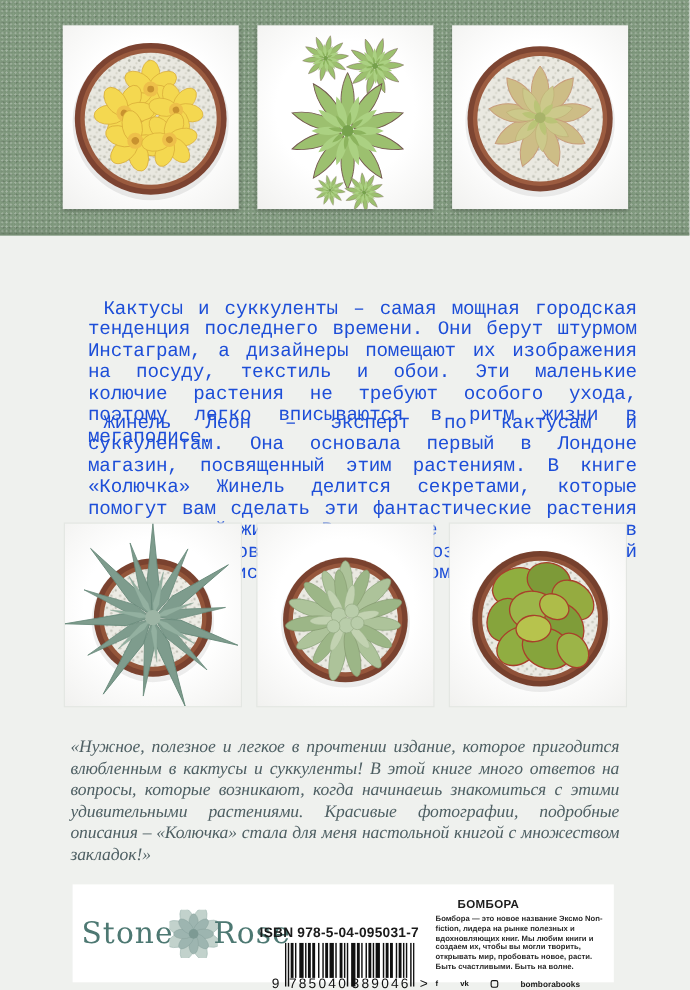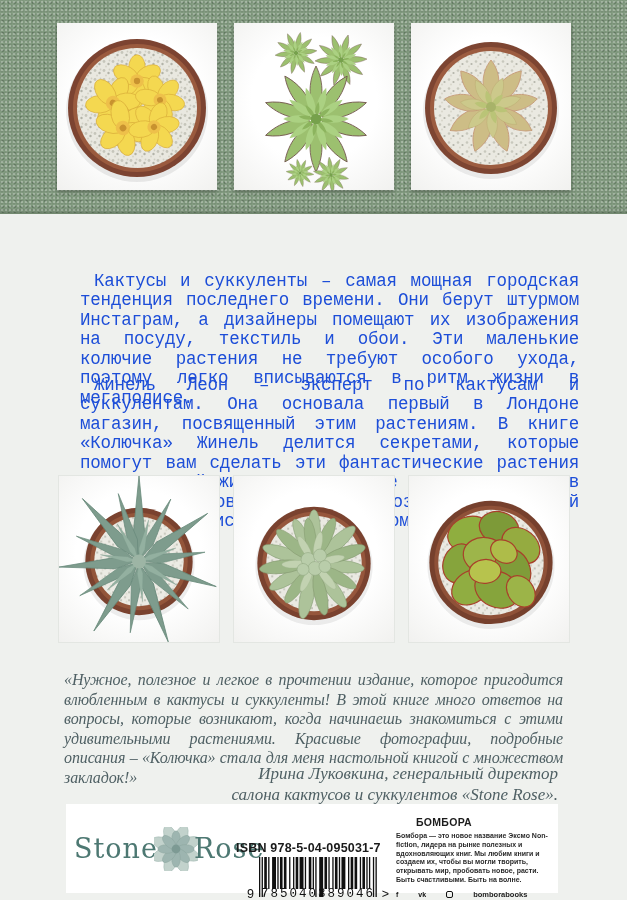--- a/index.html
+++ b/index.html
@@ -37,21 +37,21 @@
   .footer-bar{position:absolute;left:66px;top:804px;width:492px;height:89px;background:#ffffff;}
   .stone-rose{position:absolute;left:8px;top:0;height:89px;display:flex;align-items:center;
     color:#4d7872;font-family:"DejaVu Serif",serif;font-size:27px;letter-spacing:1px;}
   .stone-rose .rosette{width:44px;height:44px;margin:0 -4px;}
   .isbn-block{position:absolute;left:170px;top:9px;width:160px;text-align:left;
     font-family:"Liberation Sans",sans-serif;margin-top:28px;}
   .isbn-label{font-size:12.5px;font-weight:600;color:#1a1a1a;letter-spacing:.2px;}
   .barcode-area{position:relative;width:138px;height:50px;margin:2px auto 0 auto;}
   .barcode-svg{position:absolute;left:12px;top:0;width:118px;height:40px;}
   .bc-digits{position:absolute;left:14px;top:30px;width:114px;display:flex;justify-content:space-around;
-    font-size:12.5px;color:#111;letter-spacing:2px;font-family:Liberation Mono, monospace;}
+    font-size:12.5px;color:#111;letter-spacing:2px;font-family:Liberation Sans, sans-serif;}
   .bc-lead{position:absolute;left:0;top:30px;font-size:12.5px;color:#111;}
   .bc-tail{position:absolute;right:-4px;top:30px;font-size:12.5px;color:#111;}
   .publisher{position:absolute;left:330px;top:12px;width:154px;
     font-family:"Liberation Sans",sans-serif;color:#1c1c1c;}
   .pub-name{font-size:10.5px;font-weight:700;letter-spacing:.3px;padding-left:20px;}
   .pub-desc{margin-top:4px;font-size:7px;line-height:8.8px;font-weight:600;color:#2b2b2b;}
   .pub-social{margin-top:5px;display:flex;align-items:center;gap:20px;font-size:7.5px;font-weight:700;}
   .soc{display:inline-flex;align-items:center;justify-content:center;font-size:7px;font-weight:700;color:#111;}
   .soc.ig{width:7px;height:7px;border:1px solid #111;border-radius:2px;box-sizing:border-box;}
 </style>
@@ -323,22 +323,21 @@
           <ellipse cx="112" cy="116" rx="17" ry="13" transform="rotate(55 112 116)" fill="#9cb448"></ellipse>
           <ellipse cx="76" cy="96" rx="16" ry="12" transform="rotate(-5 76 96)" fill="#b7c34d"></ellipse>
           <ellipse cx="95" cy="76" rx="14" ry="11" transform="rotate(30 95 76)" fill="#aebc49"></ellipse>
         </g>
       </svg>
     </div>
   </div>
 
   <p class="quote">«Нужное, полезное и легкое в прочтении издание, которое пригодится влюбленным в кактусы и суккуленты! В этой книге много ответов на вопросы, которые возникают, когда начинаешь знакомиться с этими удивительными растениями. Красивые фотографии, подробные описания – «Колючка» стала для меня настольной книгой с множеством закладок!»</p>
   <div class="attribution">
-    <span>Ирина Луковкина, генеральный директор</span><br>
-    <span>салона кактусов и суккулентов «Stone Rose».</span>
+    <br>
   </div>
 
   <div class="footer-bar">
 
     <div class="stone-rose">
       <span>Stone</span>
       <svg class="rosette" viewBox="0 0 40 40">
         <defs>
             <ellipse id="rpl" cx="0" cy="-12" rx="5.5" ry="11"></ellipse>
           </defs>

